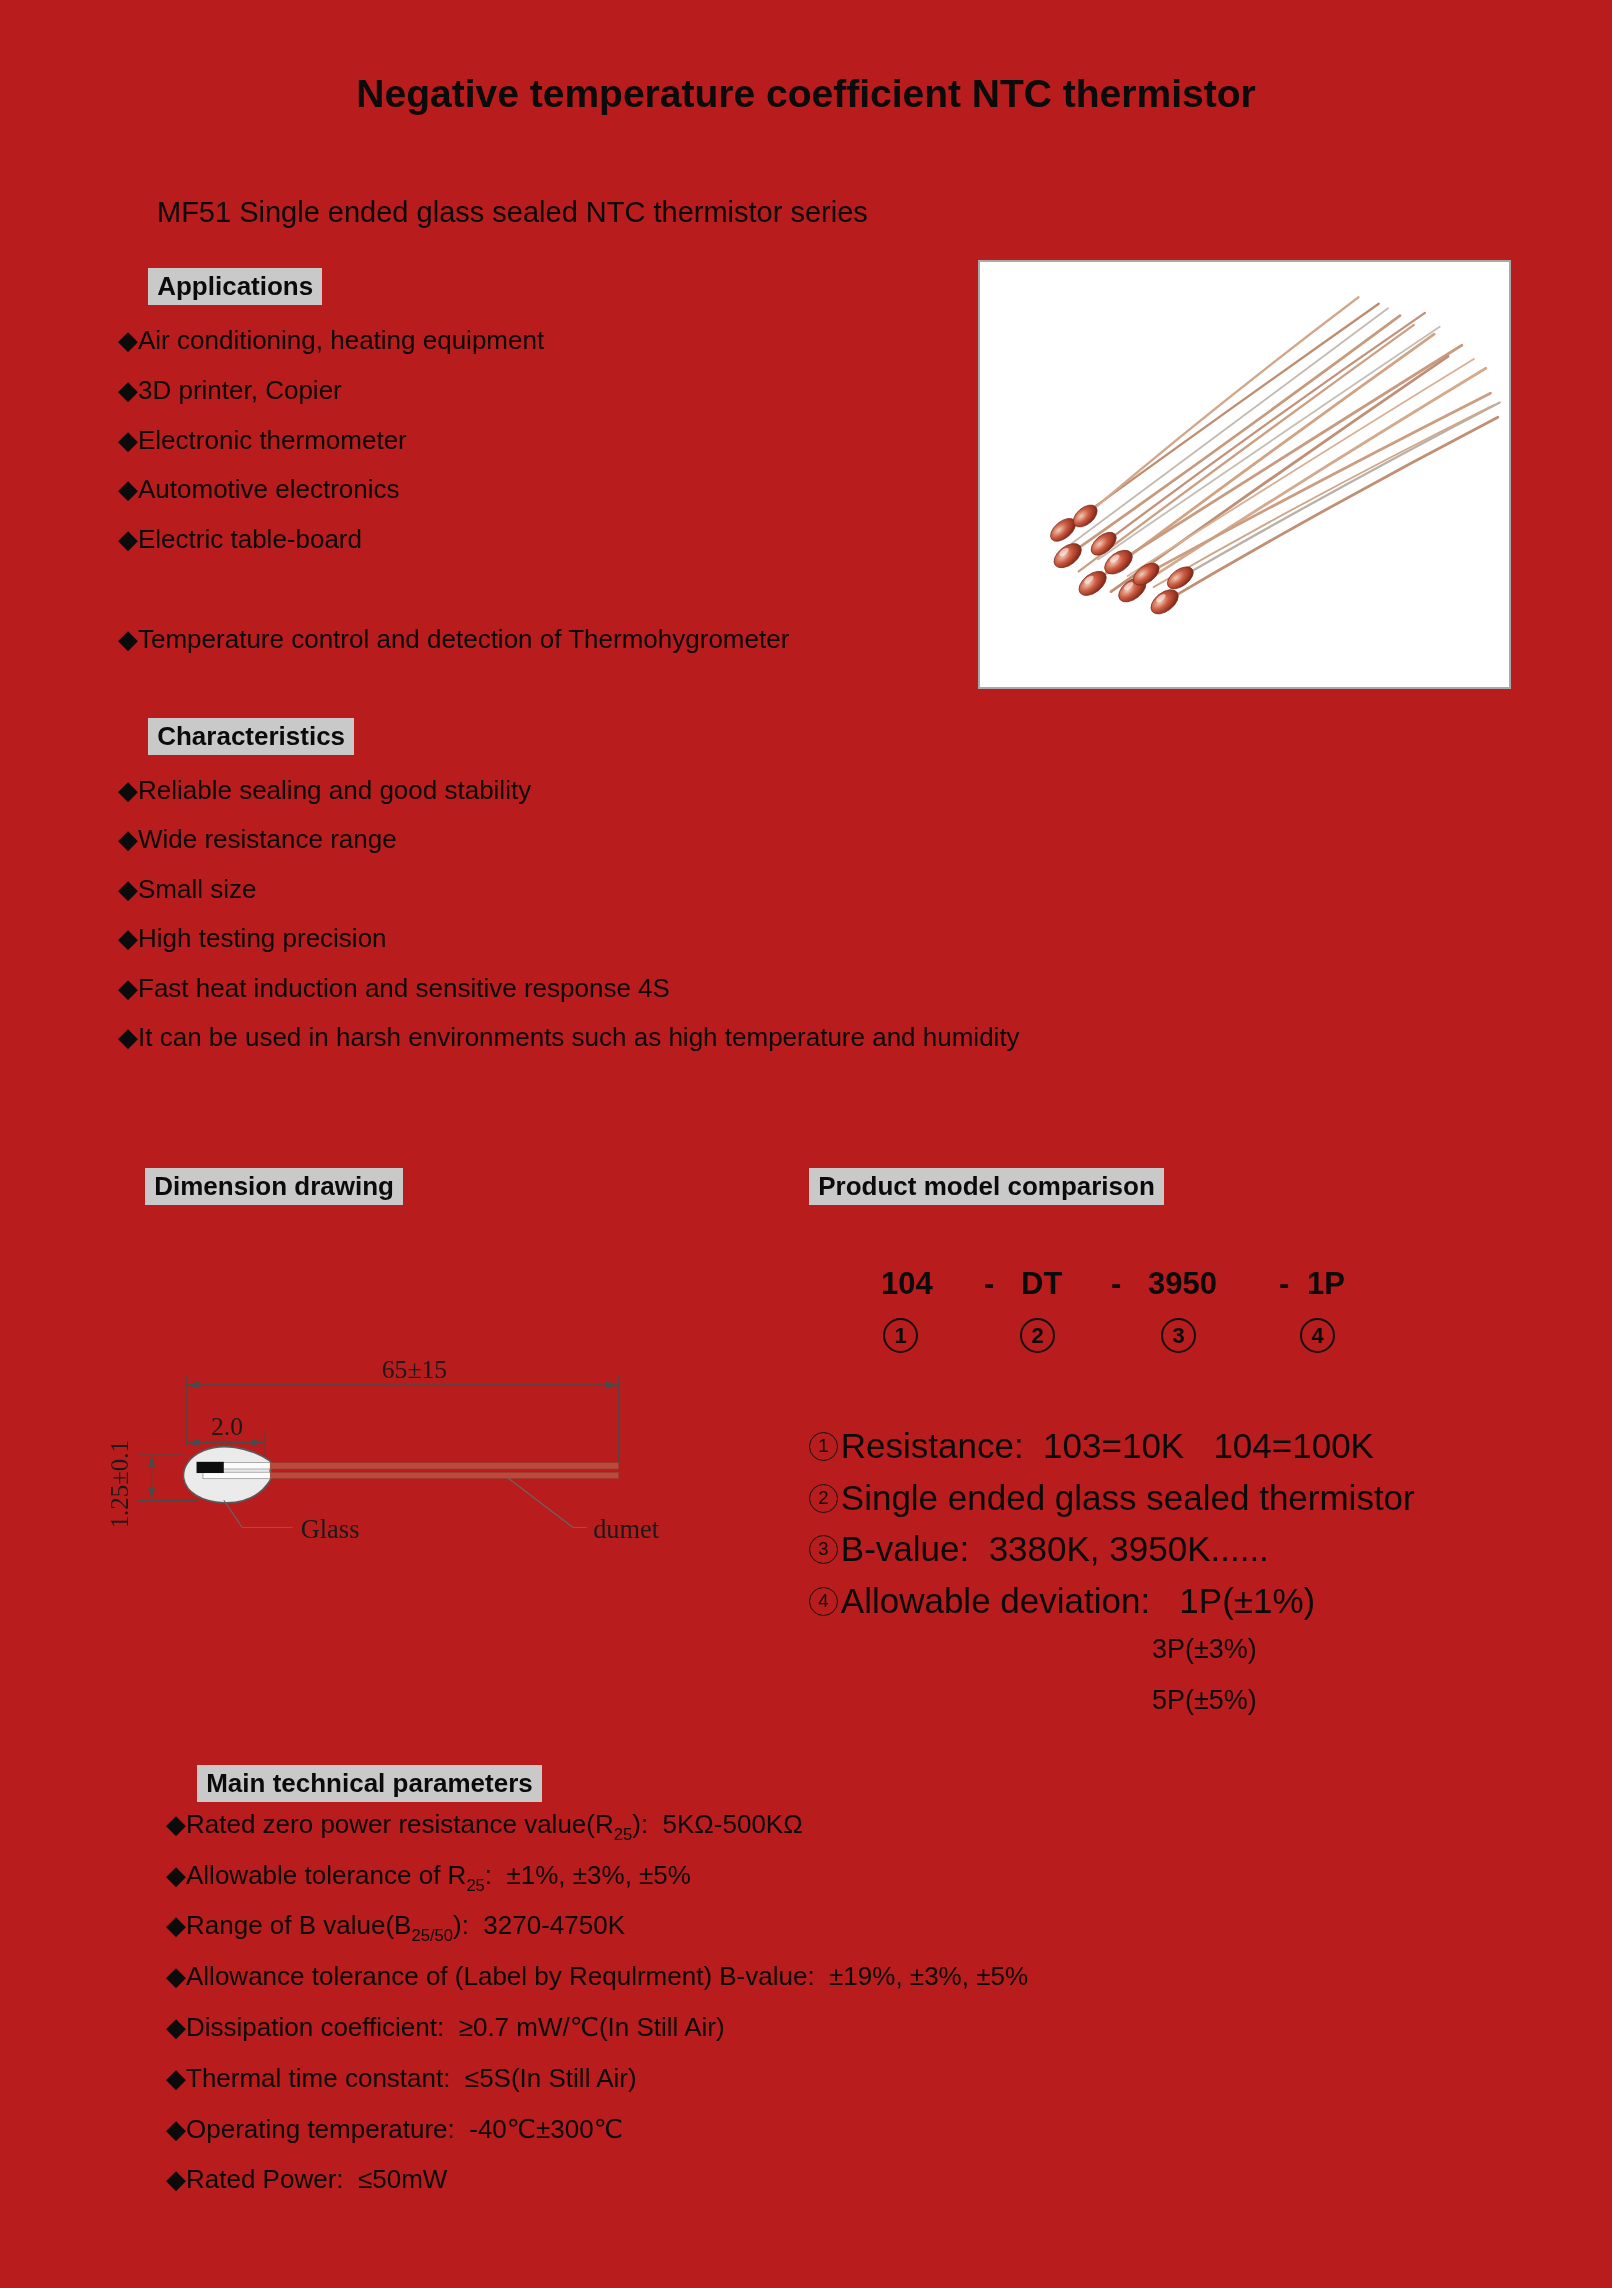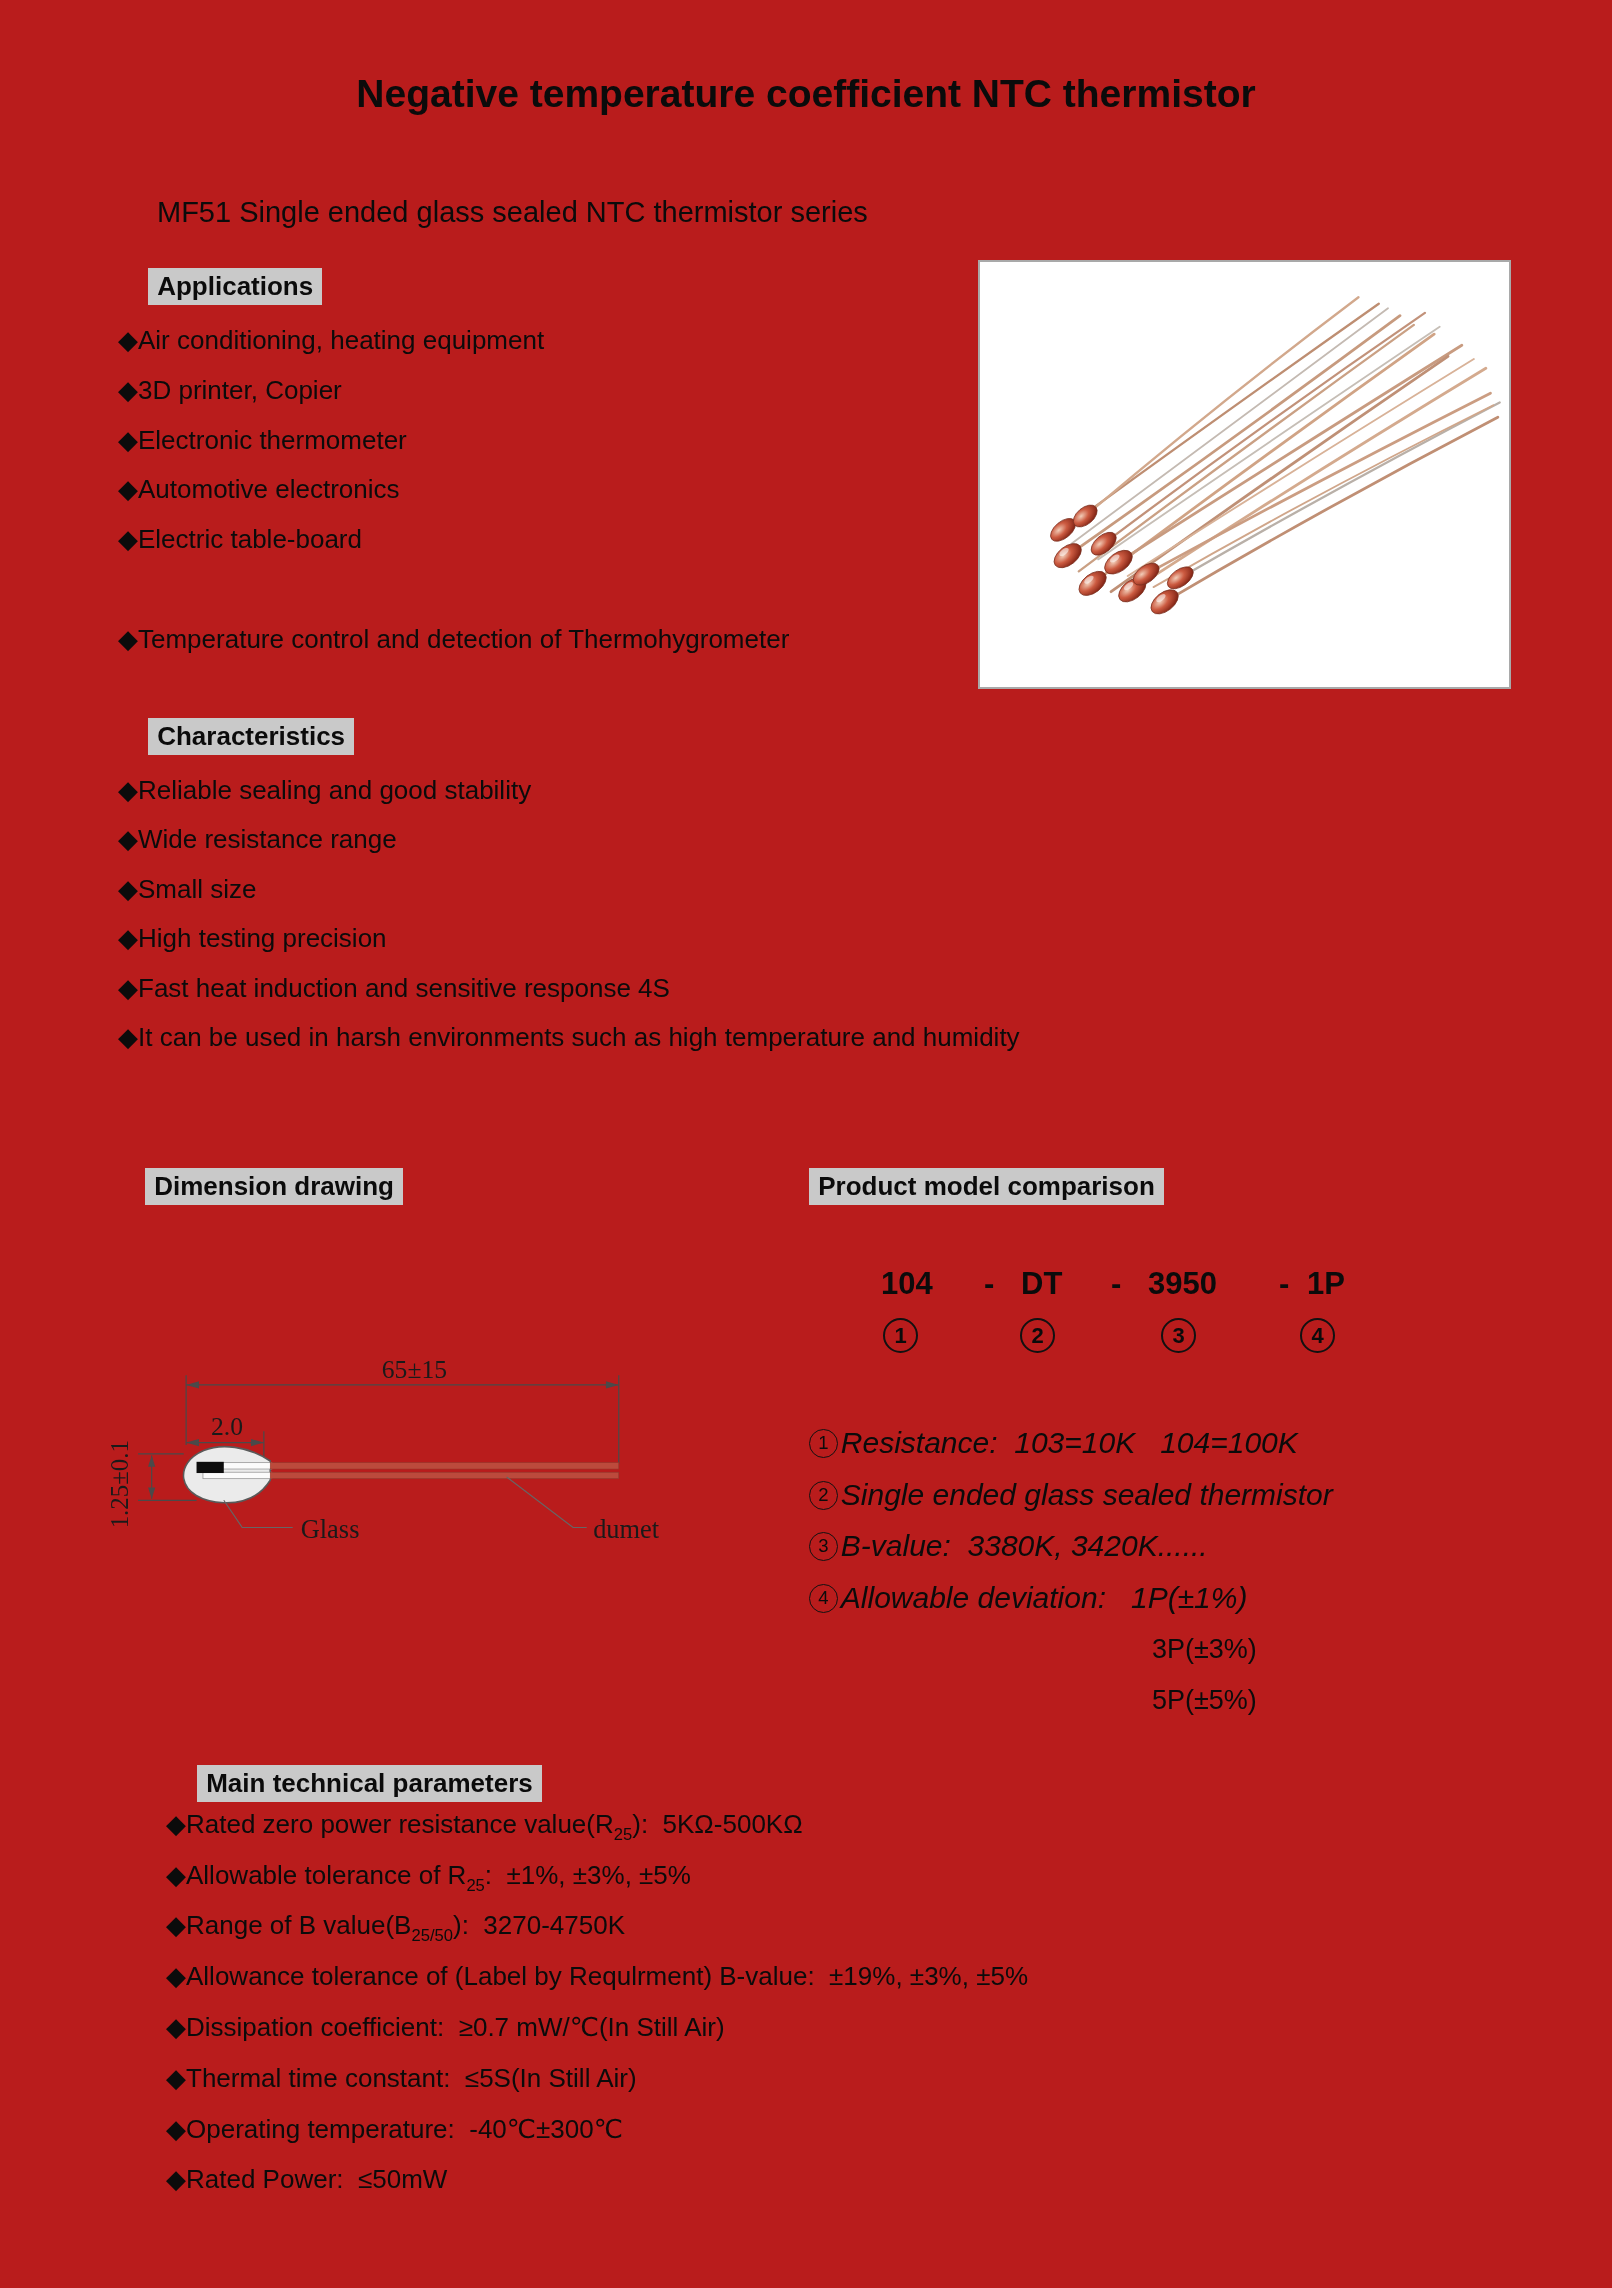--- a/index.html
+++ b/index.html
@@ -25,21 +25,21 @@
     border:2.8px solid #a9a9a9;box-sizing:border-box;
   }
   .model-part{position:absolute;font-size:31px;font-weight:bold;white-space:pre;}
   .circ{
     box-sizing:border-box;display:inline-flex;align-items:center;justify-content:center;
     border:2.8px solid #111;border-radius:50%;font-weight:bold;flex:none;
   }
   .marker{position:absolute;width:35px;height:35px;font-size:22px;}
   .note{position:absolute;display:flex;align-items:center;gap:2.8px;}
   .note .circ{width:29px;height:29px;border-width:1.8px;font-size:18.5px;font-weight:normal;}
-  .note .ntext{font-size:30px;white-space:pre;font-style:italic;}
+  .note .ntext{font-size:35px;white-space:pre;}
   .note-cont{position:absolute;font-size:27px;white-space:pre;}
   svg text{font-family:"Liberation Serif","DejaVu Serif",serif;fill:#1a1a1a;}
 </style>
 </head>
 <body>
 
 <div id="page">
 
   <div class="abs title">Negative temperature coefficient NTC thermistor</div>
   <div class="abs subtitle">MF51 Single ended glass sealed NTC thermistor series</div>
@@ -137,21 +137,21 @@
   <div class="note" style="left:809px;top:1426px;">
     <span class="circ">1</span>
     <span class="ntext">Resistance:  103=10K   104=100K</span>
   </div>
   <div class="note" style="left:809px;top:1478px;">
     <span class="circ">2</span>
     <span class="ntext">Single ended glass sealed thermistor</span>
   </div>
   <div class="note" style="left:809px;top:1529px;">
     <span class="circ">3</span>
-    <span class="ntext">B-value:  3380K, 3420K......</span>
+    <span class="ntext">B-value:  3380K, 3950K......</span>
   </div>
   <div class="note" style="left:809px;top:1581px;">
     <span class="circ">4</span>
     <span class="ntext">Allowable deviation:   1P(±1%)</span>
   </div>
   <div class="note-cont" style="left:1152px;top:1634px;">3P(±3%)</div>
   <div class="note-cont" style="left:1152px;top:1685px;">5P(±5%)</div>
 
   <div class="abs" style="left:102px;top:1320px;width:665px;height:258px;">
     <svg width="665" height="258" viewBox="110 1430 830 280">

